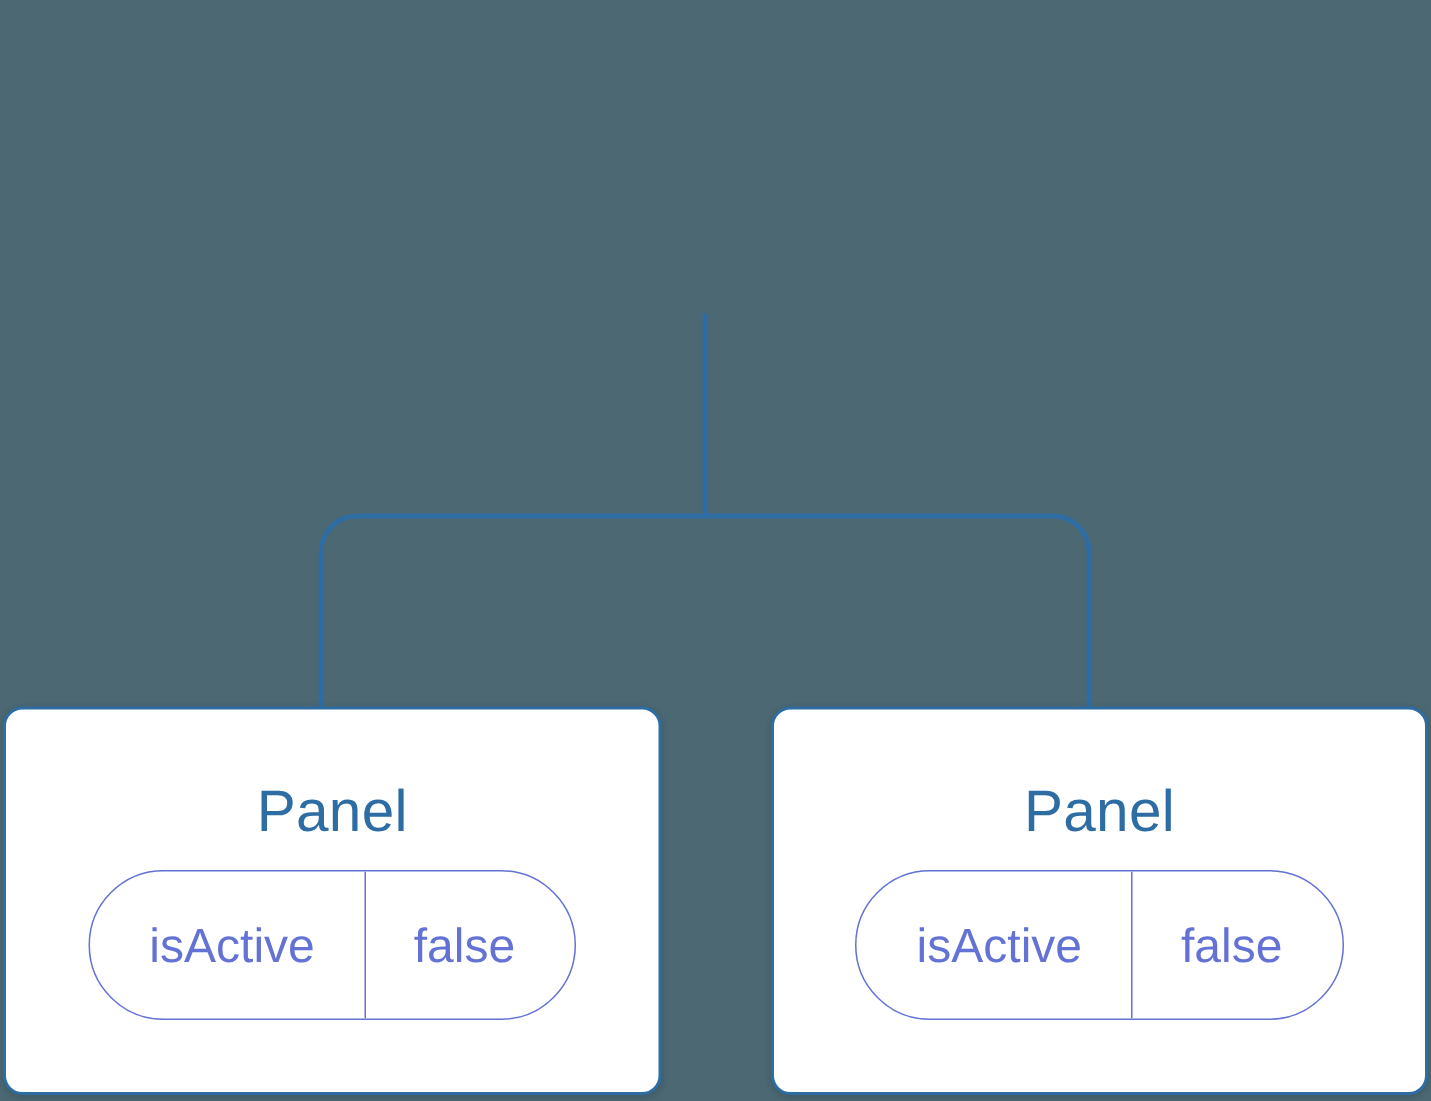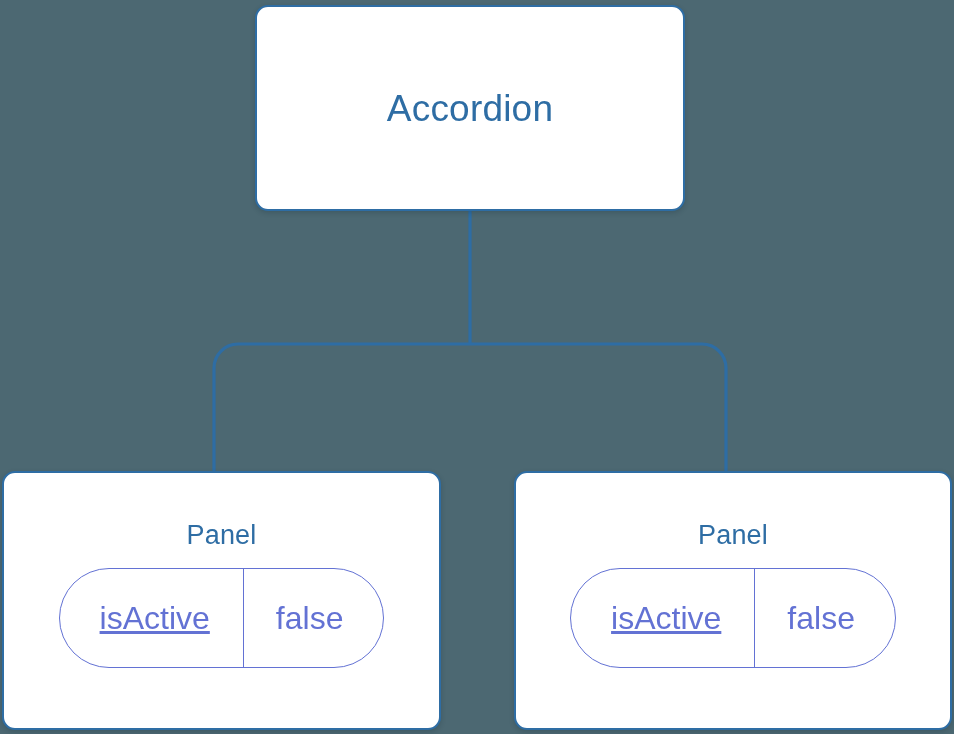--- a/index.html
+++ b/index.html
@@ -73,21 +73,21 @@
   .node-title {
     color: #2e6da4;
     font-size: 37px;
     font-weight: 400;
     letter-spacing: 0.2px;
     line-height: 1;
     white-space: nowrap;
   }
 
   .panel-title {
-    font-size: 27px;
+    font-size: 39px;
     margin-top: 49px;
   }
 
   
   .prop-pill {
     box-sizing: border-box;
     display: flex;
     align-items: stretch;
     height: 100px;
     border: 1.6px solid #6372d4;
@@ -103,43 +103,39 @@
     align-items: center;
     justify-content: center;
     color: #6372d4;
     font-size: 32px;
     line-height: 1;
     white-space: nowrap;
   }
 
   .prop-key {
     padding: 0 33px 0 40px;
-    text-decoration: underline;
   }
 
   .prop-value {
     padding: 0 40px 0 32px;
     border-left: 1.6px solid #6372d4;
     text-align: center;
   }
 </style>
 </head>
 <body>
 
 <div id="canvas">
 
   <svg id="connectors" viewBox="0 0 954 734" width="954" height="734" aria-hidden="true">
     <path d="M 470 209 L 470 344" fill="none" stroke="#2e6da4" stroke-width="3.2" stroke-linecap="butt"></path>
     <path d="M 470 344 L 238 344 A 24 24 0 0 0 214 368 L 214 473" fill="none" stroke="#2e6da4" stroke-width="3.2" stroke-linecap="butt" stroke-linejoin="round"></path>
     <path d="M 470 344 L 702 344 A 24 24 0 0 1 726 368 L 726 473" fill="none" stroke="#2e6da4" stroke-width="3.2" stroke-linecap="butt" stroke-linejoin="round"></path>
   </svg>
 
-  <div id="root-card" class="node-card">
-    <div class="node-title">Accordion</div>
-  </div>
 
   <div id="panel-card-0" class="node-card">
     <div class="node-title panel-title">Panel</div>
     <div class="prop-pill">
       <div class="prop-key">isActive</div>
       <div class="prop-value">false</div>
     </div>
   </div>
 
   <div id="panel-card-1" class="node-card">

